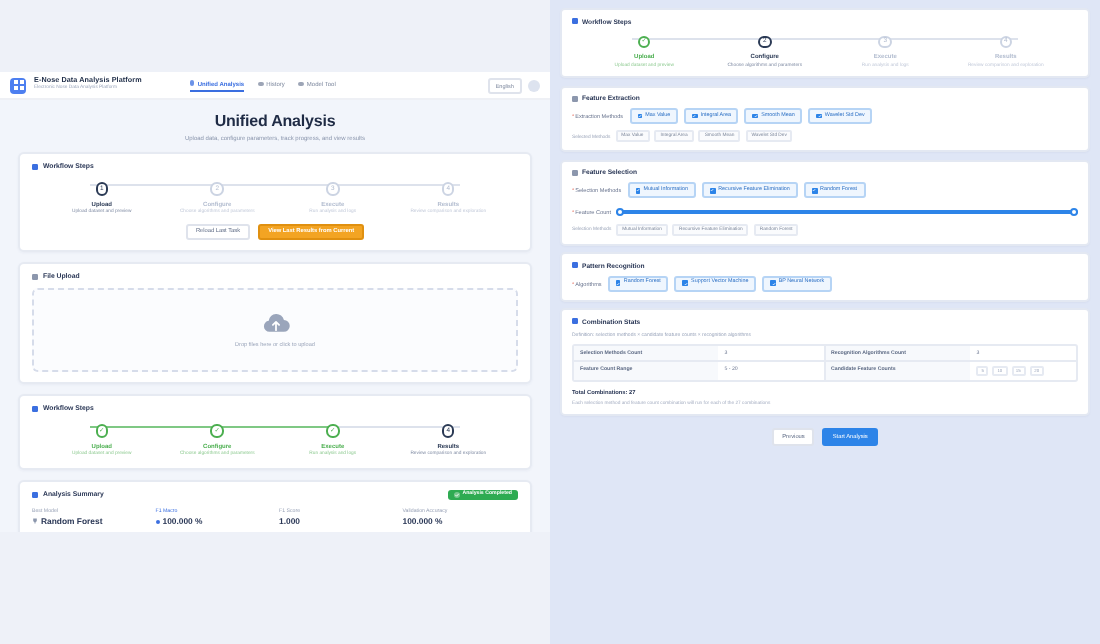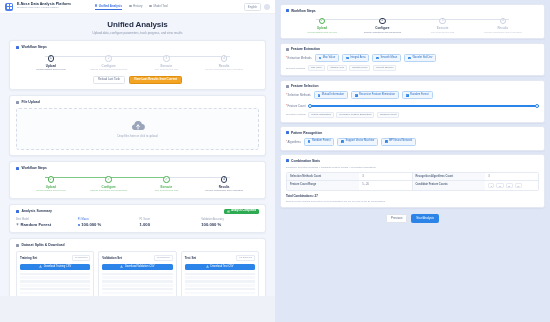--- a/index.html
+++ b/index.html
@@ -6,24 +6,25 @@
   html, body {
     width: 550px; height: 322px;
     font-family: "Liberation Sans", sans-serif;
     background: #eef1f8;
     overflow: hidden;
   }
   .screen { display: flex; width: 550px; height: 322px; }
 
   
   .pane-left {
-    width: 275px; height: 296px;
+    width: 275px; height: 230px;
     background: #f2f5fb;
     overflow: hidden;
     position: relative;
+    margin-top: 36px;
   }
   .appbar {
     height: 14px; background: #ffffff;
     display: flex; align-items: center;
     padding: 0 5px; gap: 4px;
     border-bottom: 1px solid #eef0f5;
   }
   .logo-box {
     width: 8px; height: 8px; border-radius: 2px;
     background: #4d7ff0; flex: none;

